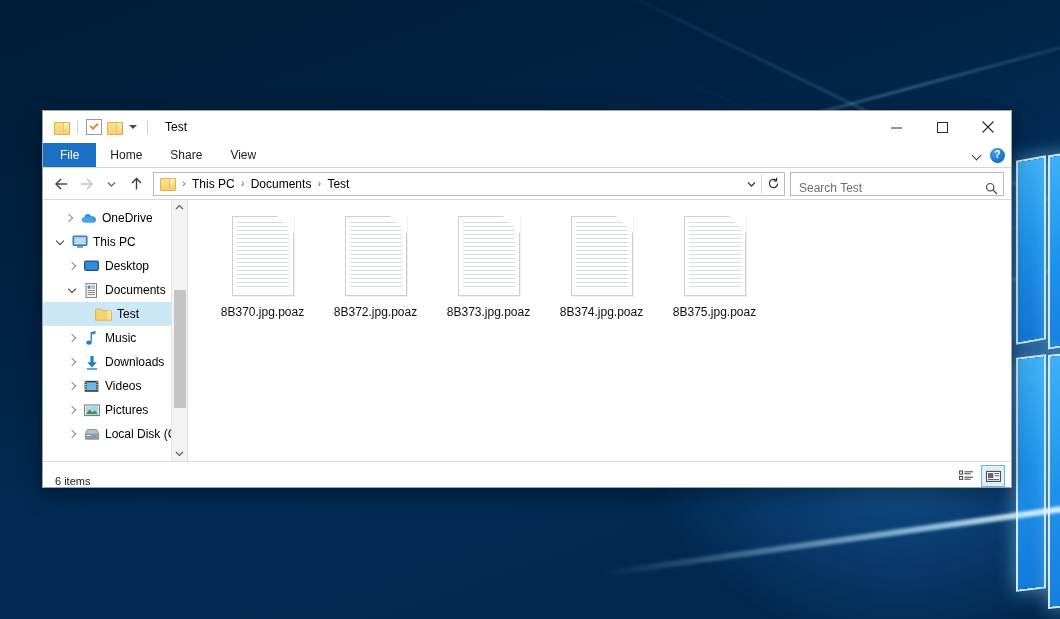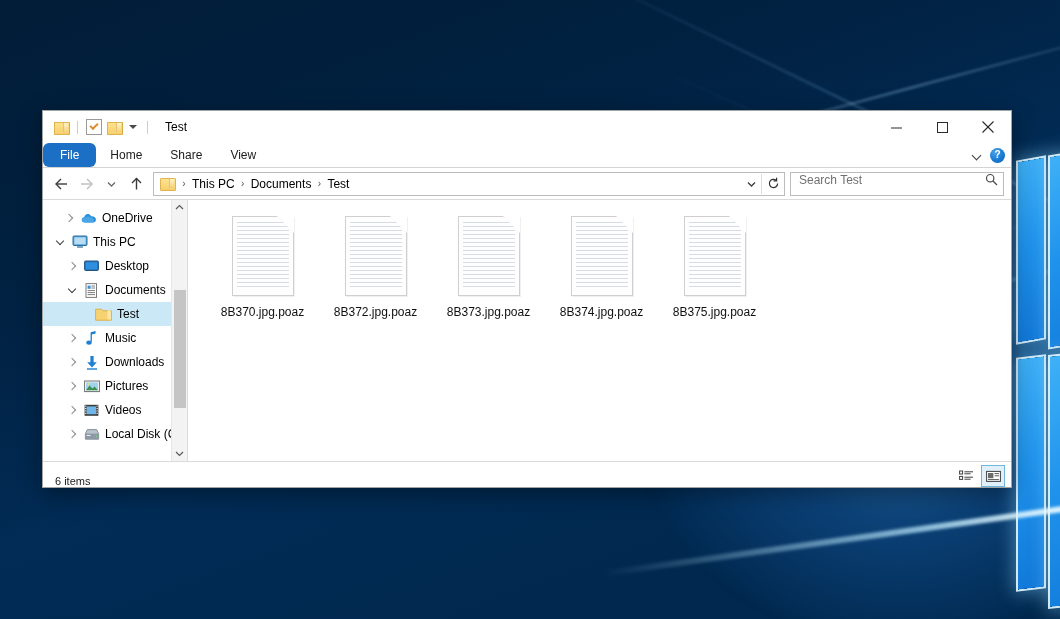--- a/index.html
+++ b/index.html
@@ -127,21 +127,21 @@
     display: flex; align-items: stretch;
     border-bottom: 1px solid #d4d4d4;
     background: #ffffff;
     position: relative;
   }
   .tab {
     padding: 0 14px; display: flex; align-items: center;
     font-size: 12px; color: #1b1b1b;
   }
   .tab-file {
-    background: #1b6fc4; color: #ffffff; padding: 4px 17px; border-radius: 6px;
+    background: #1b6fc4; color: #ffffff; padding: 4px 17px;
   }
   .ribbon-right {
     position: absolute; right: 6px; top: 0; height: 24px;
     display: flex; align-items: center; gap: 8px;
   }
   .chev-down {
     width: 9px; height: 9px; position: relative;
   }
   .chev-down::after {
     content: ""; position: absolute; left: 0; top: 1px;
@@ -203,21 +203,21 @@
     width: 19px; height: 20px; display: flex; align-items: center; justify-content: center;
   }
   .addr-refresh {
     width: 22px; height: 20px;
     display: flex; align-items: center; justify-content: center;
     border-left: 1px solid #dcdcdc;
   }
   .searchbox {
     width: 199px; height: 22px; margin-left: 4px;
     border: 1px solid #bcbcbc; background: #fff;
-    display: flex; align-items: flex-start;
+    display: flex; align-items: flex-end;
     padding: 0 5px 0 8px;
   }
   .search-ph { flex: 1 1 auto; font-size: 12px; color: #707070; }
 
   
   .body {
     flex: 1 1 auto; display: flex;
     border-top: 1px solid #dadada;
     min-height: 0;
   }
@@ -546,35 +546,20 @@
           </svg>
         </span>
         <span class="nav-label">Downloads</span>
       </div>
 
       <div class="nav-item" style="padding-left:20px">
         <span class="twisty">
             <i class="t-right"></i>
           </span>
         <span class="nav-ico">
-          <svg width="16" height="13" viewBox="0 0 16 13">
-            <rect x="0.6" y="1" width="14.8" height="10.6" fill="#ffffff" stroke="#6e6e6e" stroke-width="1"></rect>
-            <rect x="2" y="2.3" width="12" height="8" fill="#9fd3f0"></rect>
-            <path d="M2 10.3 L5.6 5.4 L8.4 8.6 L10.6 6.6 L14 10.3 z" fill="#3d8f4e"></path>
-            <circle cx="4.6" cy="4.2" r="1.1" fill="#f4e06a"></circle>
-          </svg>
-        </span>
-        <span class="nav-label">Pictures</span>
-      </div>
-
-      <div class="nav-item" style="padding-left:20px">
-        <span class="twisty">
-            <i class="t-right"></i>
-          </span>
-        <span class="nav-ico">
           <svg width="15" height="13" viewBox="0 0 15 13">
             <rect x="0.6" y="0.8" width="13.8" height="11" fill="#3c3c3c"></rect>
             <rect x="2.6" y="2.4" width="9.6" height="7.8" fill="#6fb7e8"></rect>
             <g fill="#ffffff">
               <rect x="1.2" y="1.6" width="1.1" height="1.1"></rect>
               <rect x="1.2" y="4" width="1.1" height="1.1"></rect>
               <rect x="1.2" y="6.4" width="1.1" height="1.1"></rect>
               <rect x="1.2" y="8.8" width="1.1" height="1.1"></rect>
               <rect x="12.6" y="1.6" width="1.1" height="1.1"></rect>
               <rect x="12.6" y="4" width="1.1" height="1.1"></rect>
@@ -585,20 +570,35 @@
         </span>
         <span class="nav-label">Videos</span>
       </div>
 
       <div class="nav-item" style="padding-left:20px">
         <span class="twisty">
             <i class="t-right"></i>
           </span>
         <span class="nav-ico">
           <svg width="16" height="13" viewBox="0 0 16 13">
+            <rect x="0.6" y="1" width="14.8" height="10.6" fill="#ffffff" stroke="#6e6e6e" stroke-width="1"></rect>
+            <rect x="2" y="2.3" width="12" height="8" fill="#9fd3f0"></rect>
+            <path d="M2 10.3 L5.6 5.4 L8.4 8.6 L10.6 6.6 L14 10.3 z" fill="#3d8f4e"></path>
+            <circle cx="4.6" cy="4.2" r="1.1" fill="#f4e06a"></circle>
+          </svg>
+        </span>
+        <span class="nav-label">Pictures</span>
+      </div>
+
+      <div class="nav-item" style="padding-left:20px">
+        <span class="twisty">
+            <i class="t-right"></i>
+          </span>
+        <span class="nav-ico">
+          <svg width="16" height="13" viewBox="0 0 16 13">
             <path d="M1.4 5.6 L3.4 1.6 h9.2 l2 4 v5.6 h-13.2 z" fill="#b9c3cc" stroke="#7d8893" stroke-width="0.9"></path>
             <rect x="1.4" y="5.6" width="13.2" height="5.4" fill="#8d99a6"></rect>
             <rect x="2.6" y="7" width="4" height="1" fill="#e8eef3"></rect>
             <circle cx="12.6" cy="8.4" r="0.9" fill="#6fd36f"></circle>
           </svg>
         </span>
         <span class="nav-label">Local Disk (C:)</span>
       </div>
 
       <div class="navscroll-track">

